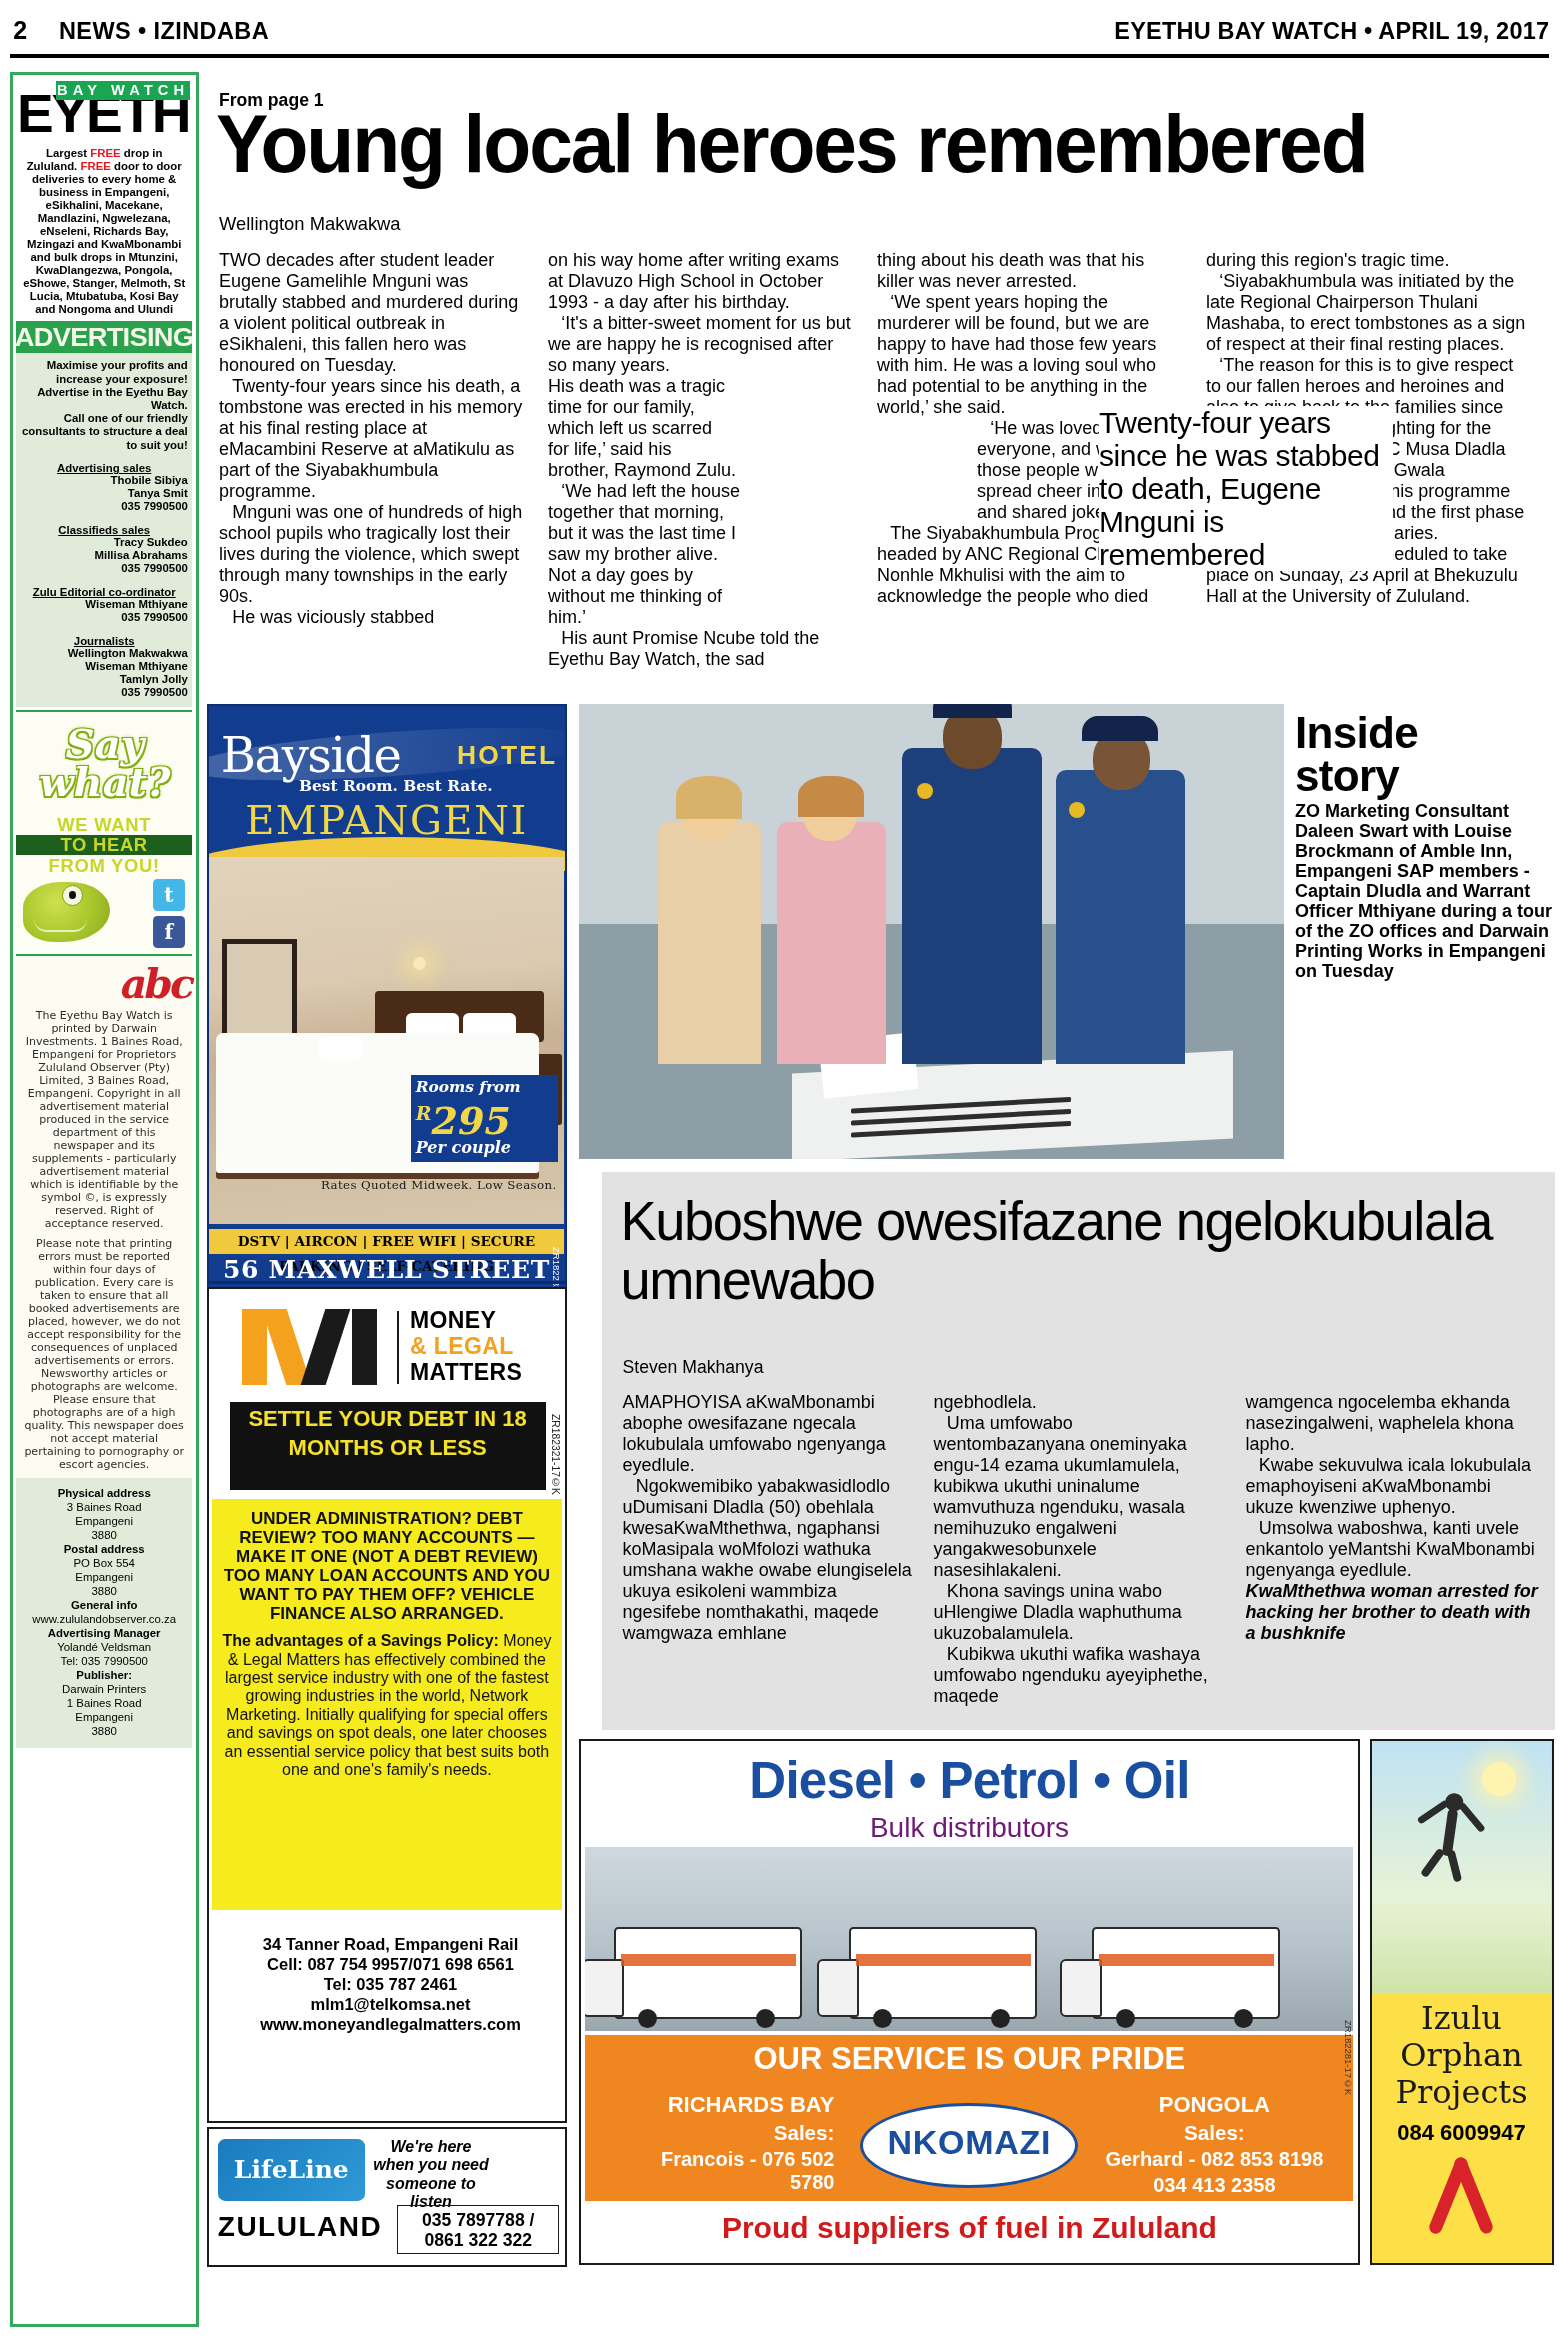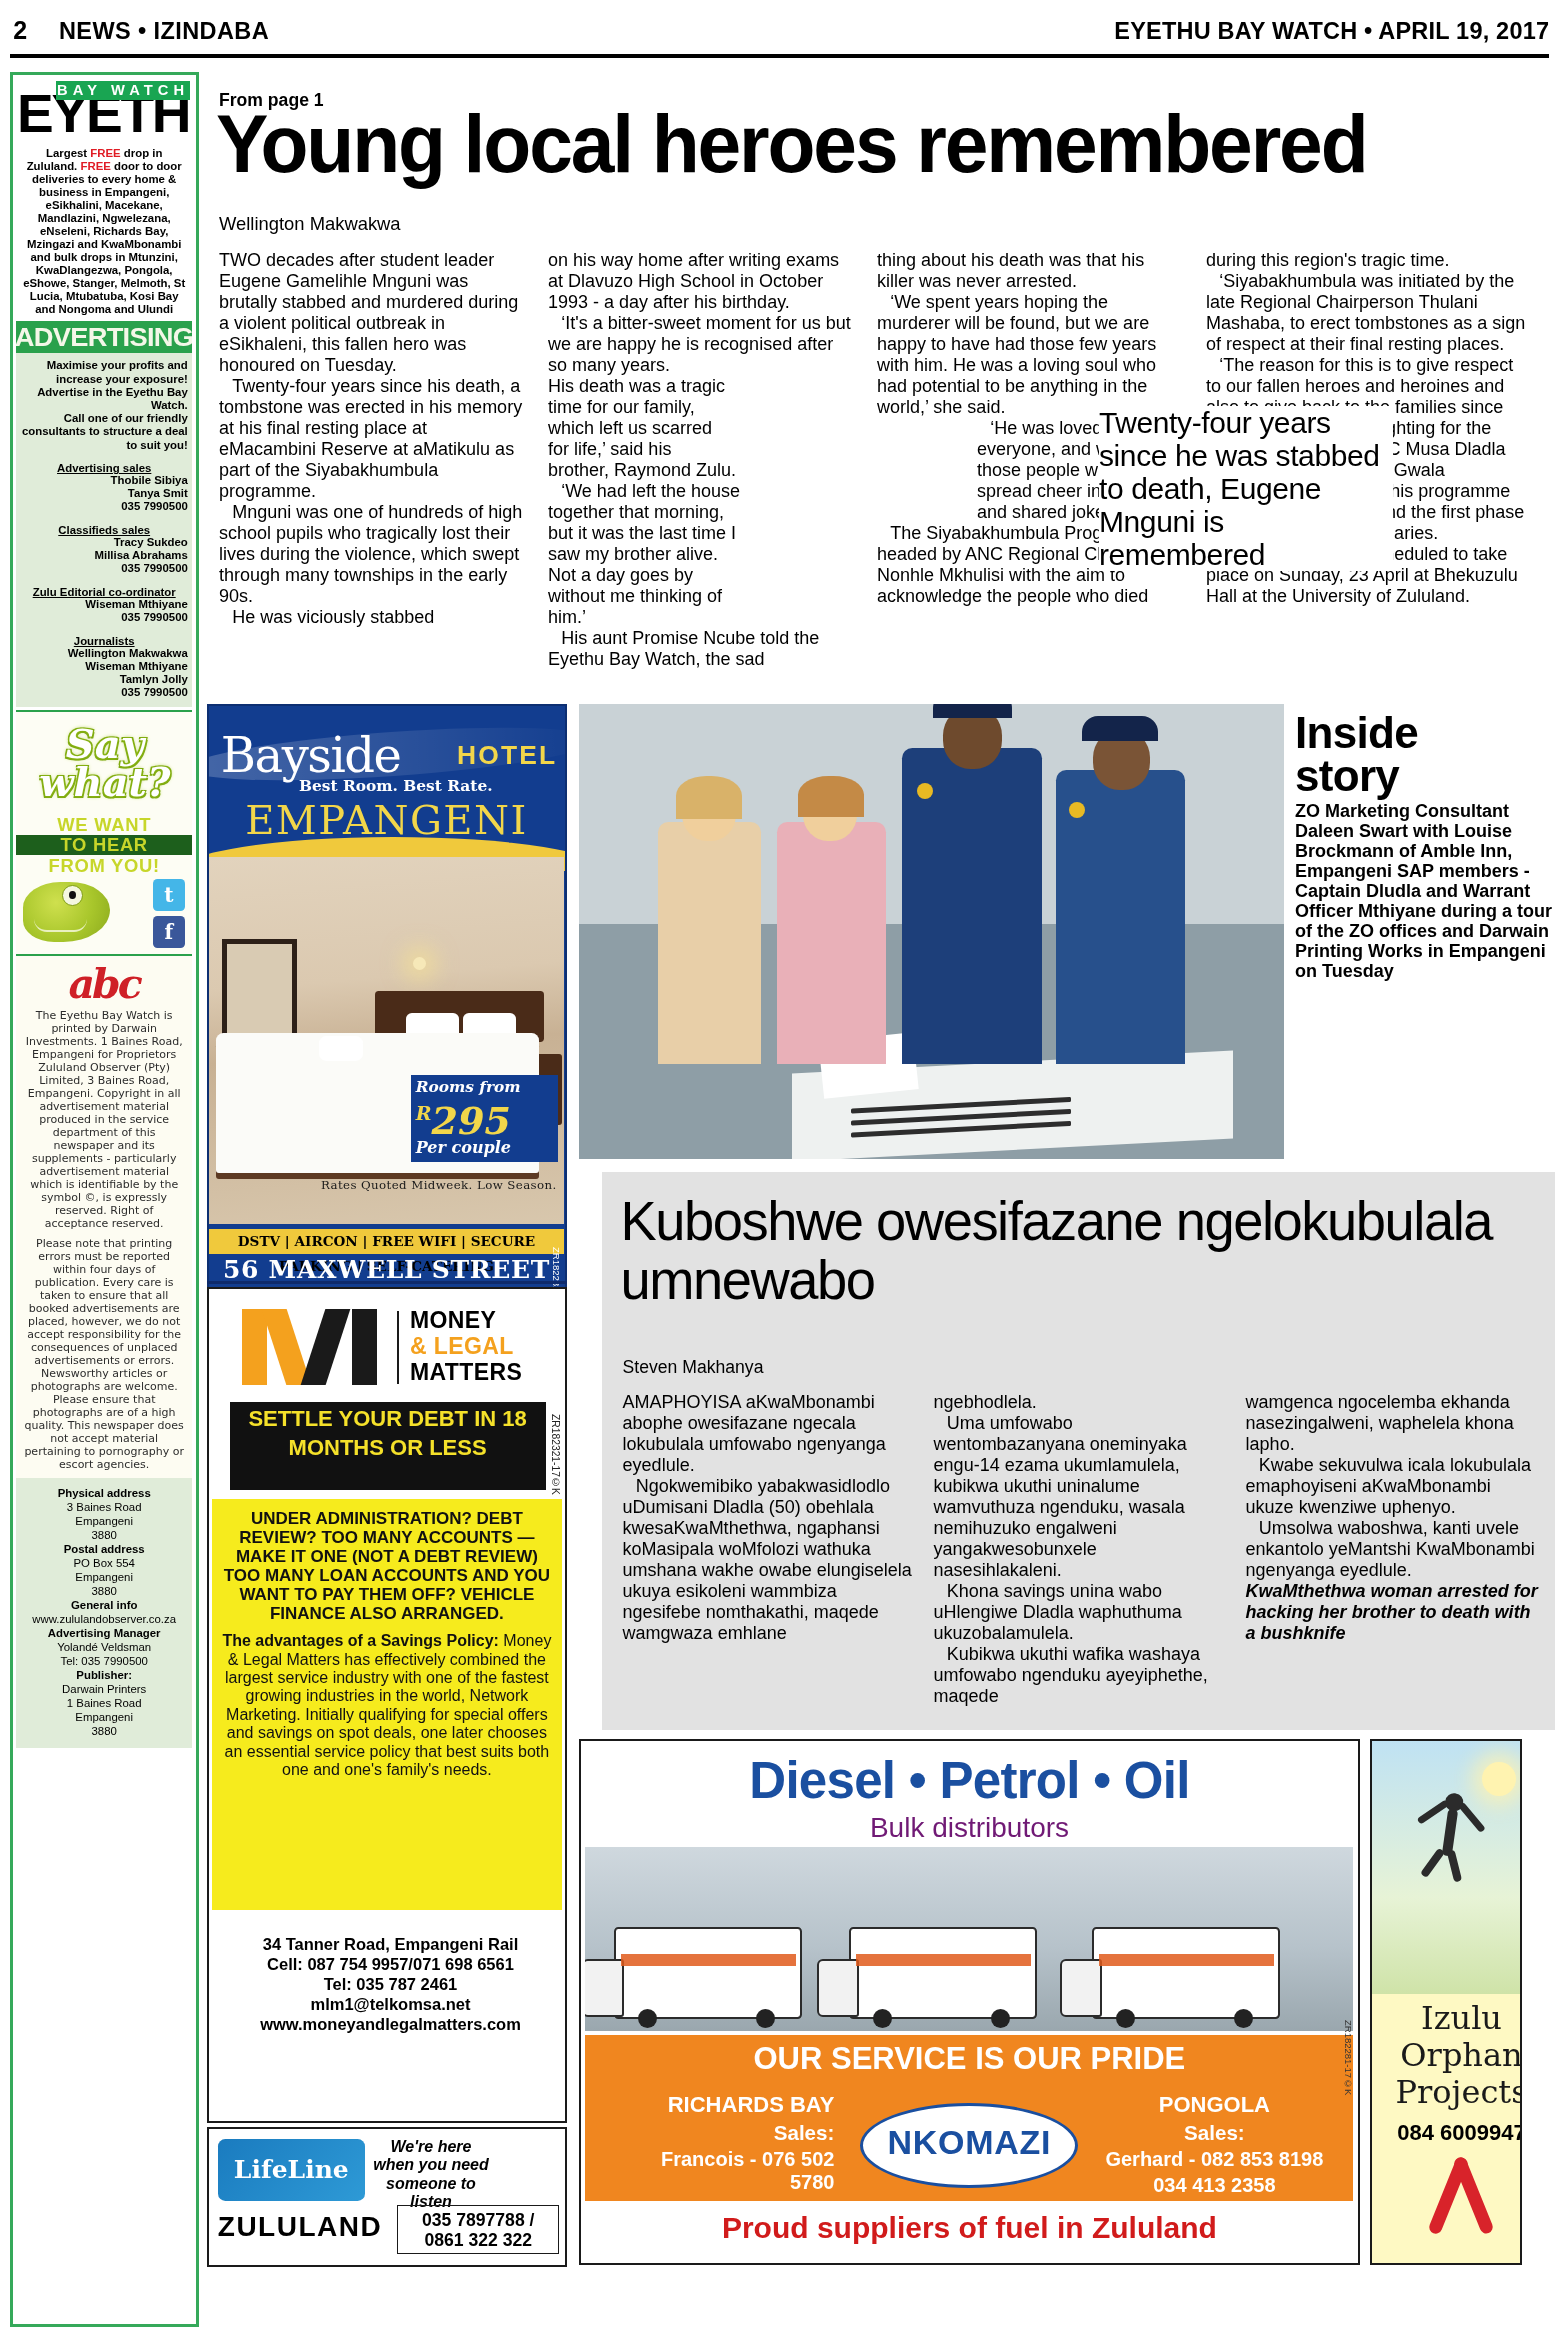--- a/index.html
+++ b/index.html
@@ -47,21 +47,21 @@
   .frog-eye{position:absolute;left:46px;top:173px;width:19px;height:19px;border-radius:50%;background:#f4f7e0;border:1.5px solid #7f9d15;}
   .frog-pupil{position:absolute;left:53px;top:179px;width:6.6px;height:8px;border-radius:50%;background:#111;}
   .frog-mouth{position:absolute;left:17.6px;top:207px;width:53px;height:11.8px;border-bottom:2.9px solid #e9f0c0;border-radius:0 0 29px 29px;}
   .sm-tw,.sm-fb{position:absolute;right:7.3px;width:32px;height:32px;border-radius:4.4px;}
   .sm-tw{top:167px;background:#44b6e8;}
   .sm-fb{top:204px;background:#3a579a;}
   .sm-tw .g,.sm-fb .g{display:block;text-align:center;color:#fff;font-size:20px;font-weight:bold;line-height:32px;font-family:"DejaVu Serif",serif;}
 
   .abc-wrap{background:#fdfcf2;padding:7.3px 0 2.9px;}
   .abc{font-family:"DejaVu Serif",serif;font-style:italic;font-weight:bold;color:#cf2027;
-       font-size:41px;text-align:center;line-height:43px;letter-spacing:-2.9px;}
+       font-size:41px;text-align:right;line-height:43px;letter-spacing:-2.9px;}
   .legal{font-size:11px;line-height:13px;text-align:center;padding:2.9px 5.9px 4.4px;color:#2c2c2c;
          font-family:"DejaVu Sans",sans-serif;}
   .addr{background:#e0ecd9;padding:7.3px 4.4px 10.3px;text-align:center;}
   .addr .b{font-size:11.4px;font-weight:bold;line-height:14px;}
   .addr .n{font-size:11.4px;line-height:14px;}
 
   
   .frompage{position:absolute;left:219px;top:90px;font-size:17.6px;font-weight:bold;}
   .headline{position:absolute;left:216px;top:106px;width:1344px;font-size:81px;font-weight:bold;
             line-height:76px;letter-spacing:-2.2px;transform:scaleX(.97);transform-origin:left top;}
@@ -172,21 +172,21 @@
   .nk-left .s,.nk-right .s{font-size:20.6px;font-weight:bold;margin-top:2.9px;}
   .nk-left .p,.nk-right .p{font-size:20px;font-weight:bold;margin-top:2.9px;}
   .nk-logo{position:absolute;left:50%;top:20.6px;transform:translateX(-50%);width:212px;height:79px;
            background:#fff;border-radius:50%;border:3.7px solid #1a4fa0;}
   .nk-logo .nm{display:block;text-align:center;font-size:34px;font-weight:bold;color:#1a4fa0;line-height:72px;letter-spacing:0.7px;}
   .nk-foot{position:absolute;left:4.4px;top:461px;width:768px;height:51px;background:#fff;}
   .nk-foot span{display:block;text-align:center;font-size:30px;font-weight:bold;color:#d11b1b;line-height:51px;}
   .nk-code{position:absolute;right:4.4px;top:279px;font-size:9.5px;writing-mode:vertical-rl;color:#333;}
 
   
-  .izulu{position:absolute;left:1370px;top:1739px;width:152px;height:526px;background:#fef9c3;
+  .izulu{position:absolute;left:1370px;top:1739px;width:184px;height:526px;background:#fde047;
          border:2.2px solid #1a1a1a;box-sizing:border-box;overflow:hidden;}
   .iz-sky{position:absolute;left:0;top:0;width:179px;height:253px;
           background:linear-gradient(180deg,#bfe2f3 0%,#e7f3d6 62%,#cfe3a8 100%);}
   .iz-sun{position:absolute;left:110px;top:20.6px;width:34px;height:34px;border-radius:50%;background:#fff3b0;box-shadow:0 0 20.6px 10.3px rgba(255,243,176,.75);}
   .iz-jump{position:absolute;left:73px;top:68px;width:10.3px;height:47px;background:#2b2b2b;border-radius:4.4px;transform:rotate(8deg);}
   .iz-jump .h{position:absolute;left:-3.7px;top:-16px;width:17.6px;height:17.6px;border-radius:50%;background:#2b2b2b;}
   .iz-jump .a1,.iz-jump .a2{position:absolute;top:1.5px;width:35px;height:7.3px;background:#2b2b2b;border-radius:4.4px;}
   .iz-jump .a1{left:-32px;transform:rotate(-42deg);} .iz-jump .a2{left:7.3px;transform:rotate(42deg);}
   .iz-jump .l1,.iz-jump .l2{position:absolute;bottom:-25px;width:8px;height:32px;background:#2b2b2b;border-radius:4.4px;}
   .iz-jump .l1{left:-11.8px;transform:rotate(28deg);} .iz-jump .l2{left:10.3px;transform:rotate(-22deg);}

